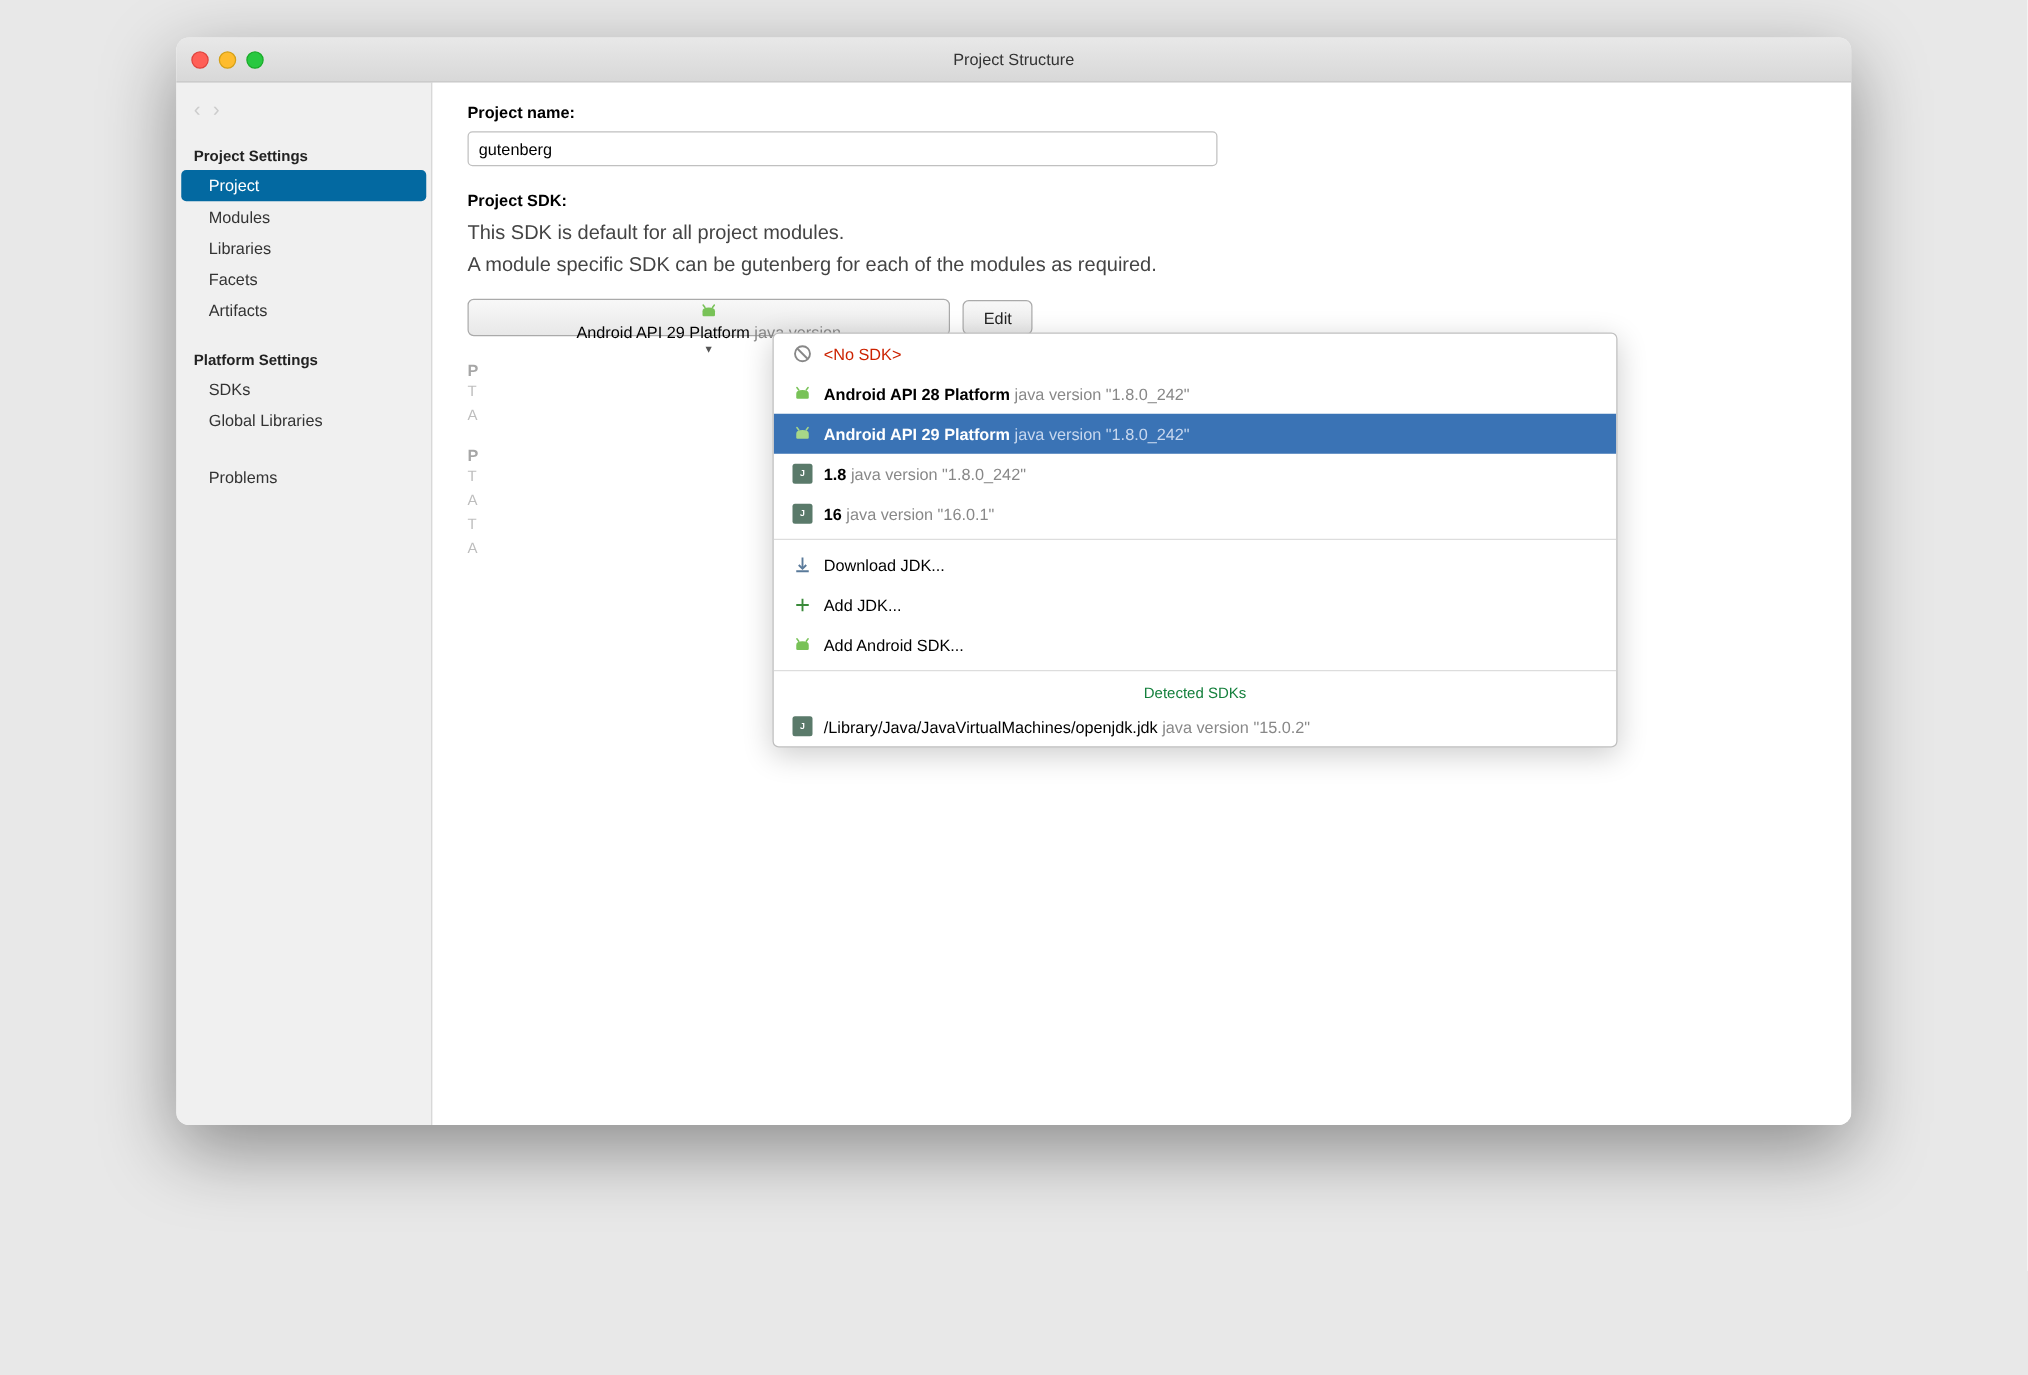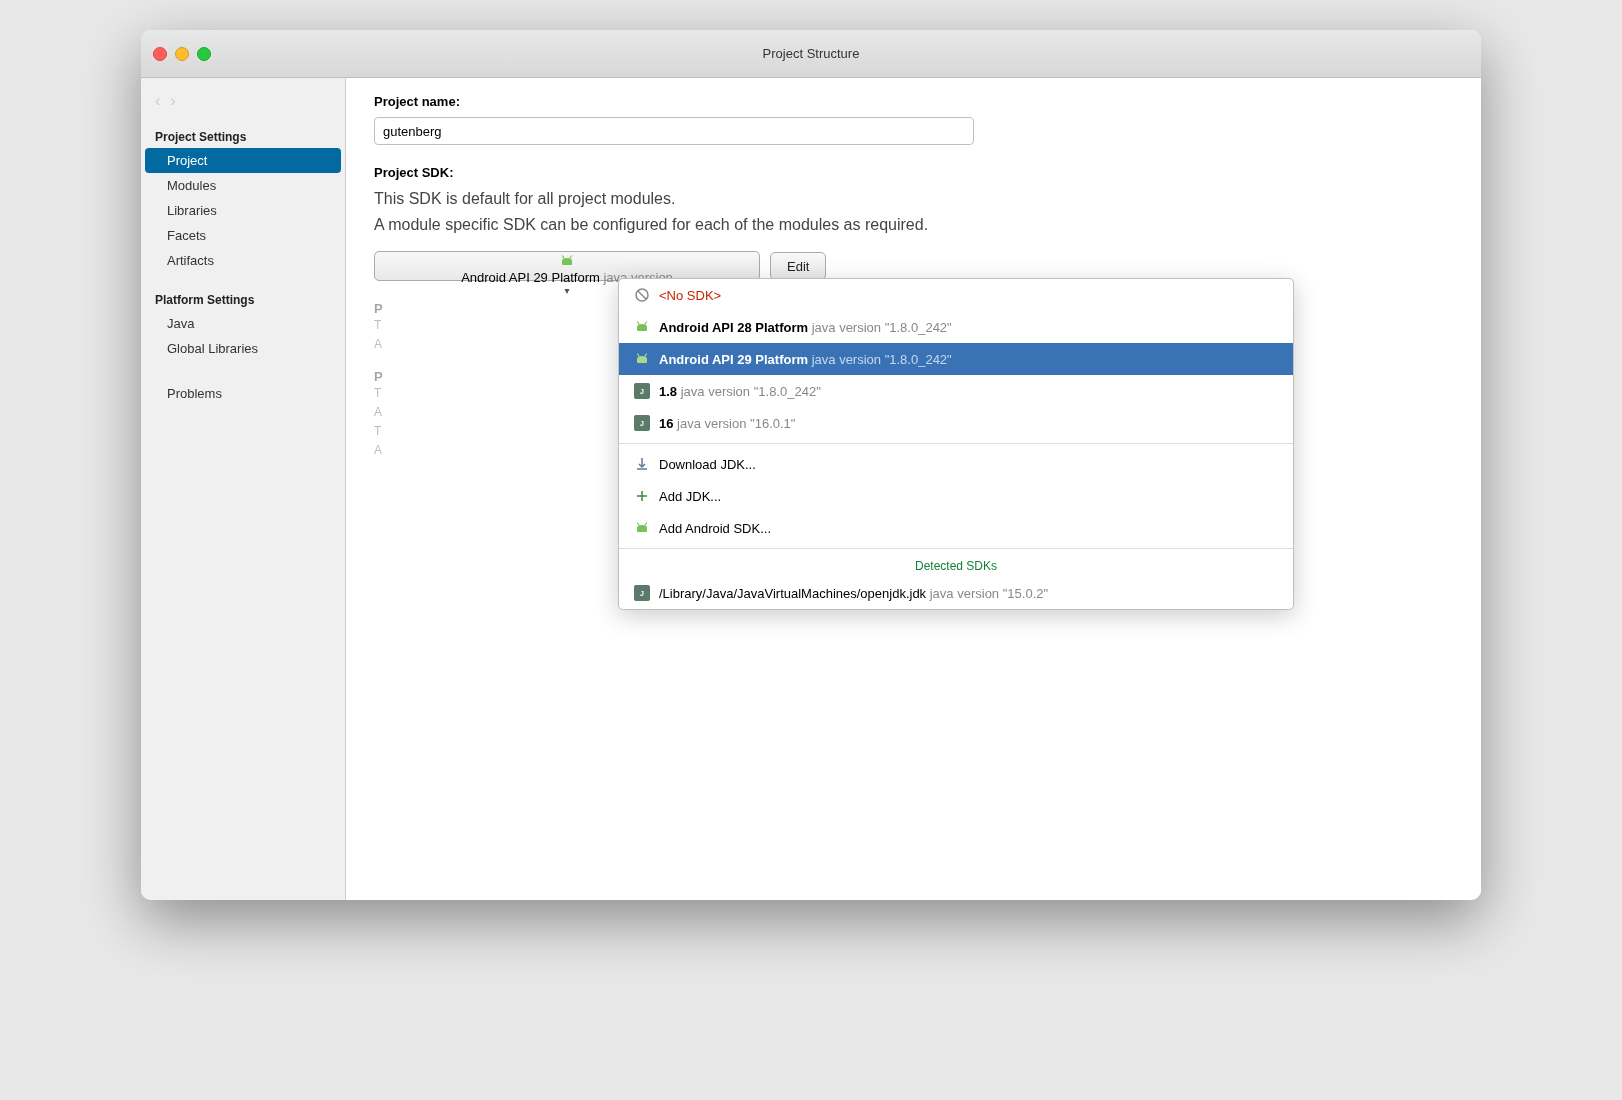--- a/index.html
+++ b/index.html
@@ -19,21 +19,21 @@
       background: #f5f5f5;
       border-radius: 10px;
       box-shadow: 0 20px 60px rgba(0,0,0,0.4);
       overflow: hidden;
       display: flex;
       flex-direction: column;
     }
 
     .titlebar {
       background: linear-gradient(to bottom, #e8e8e8, #d8d8d8);
-      height: 48px;
+      height: 36px;
       display: flex;
       align-items: center;
       padding: 0 12px;
       border-bottom: 1px solid #c0c0c0;
       position: relative;
     }
 
     .traffic-lights {
       display: flex;
       gap: 8px;
@@ -308,21 +308,21 @@
       </div>
       <div class="nav-item">
         <span>Facets</span>
       </div>
       <div class="nav-item">
         <span>Artifacts</span>
       </div>
 
       <div class="section-label" style="margin-top:10px;">Platform Settings</div>
       <div class="nav-item">
-        <span>Java</span>
+        <span>SDKs</span>
       </div>
       <div class="nav-item">
         <span>Global Libraries</span>
       </div>
 
       <div style="margin-top:20px;">
         <div class="nav-item">
           <span>Problems</span>
         </div>
       </div>
@@ -330,21 +330,21 @@
 
     <div class="main">
       
       <div class="field-label">Project name:</div>
       <input type="text" class="text-input" value="gutenberg" style="">
 
       
       <div class="sdk-label">Project SDK:</div>
       <div class="sdk-description">
         <span>This SDK is default for all project modules.</span><br>
-        <span>A module specific SDK can be configured for each of the modules as required.</span>
+        <span>A module specific SDK can be gutenberg for each of the modules as required.</span>
       </div>
 
       <div class="sdk-row">
         <div class="sdk-dropdown">
 
           <div class="item-icon">
             <svg width="16" height="16" viewBox="0 0 16 16">
               <ellipse cx="5" cy="7" rx="1" ry="1" fill="#78C257"></ellipse>
               <ellipse cx="11" cy="7" rx="1" ry="1" fill="#78C257"></ellipse>
               <path d="M3 8 Q3 5 8 5 Q13 5 13 8 L13 11 Q13 12 12 12 L4 12 Q3 12 3 11 Z" fill="#78C257"></path>

